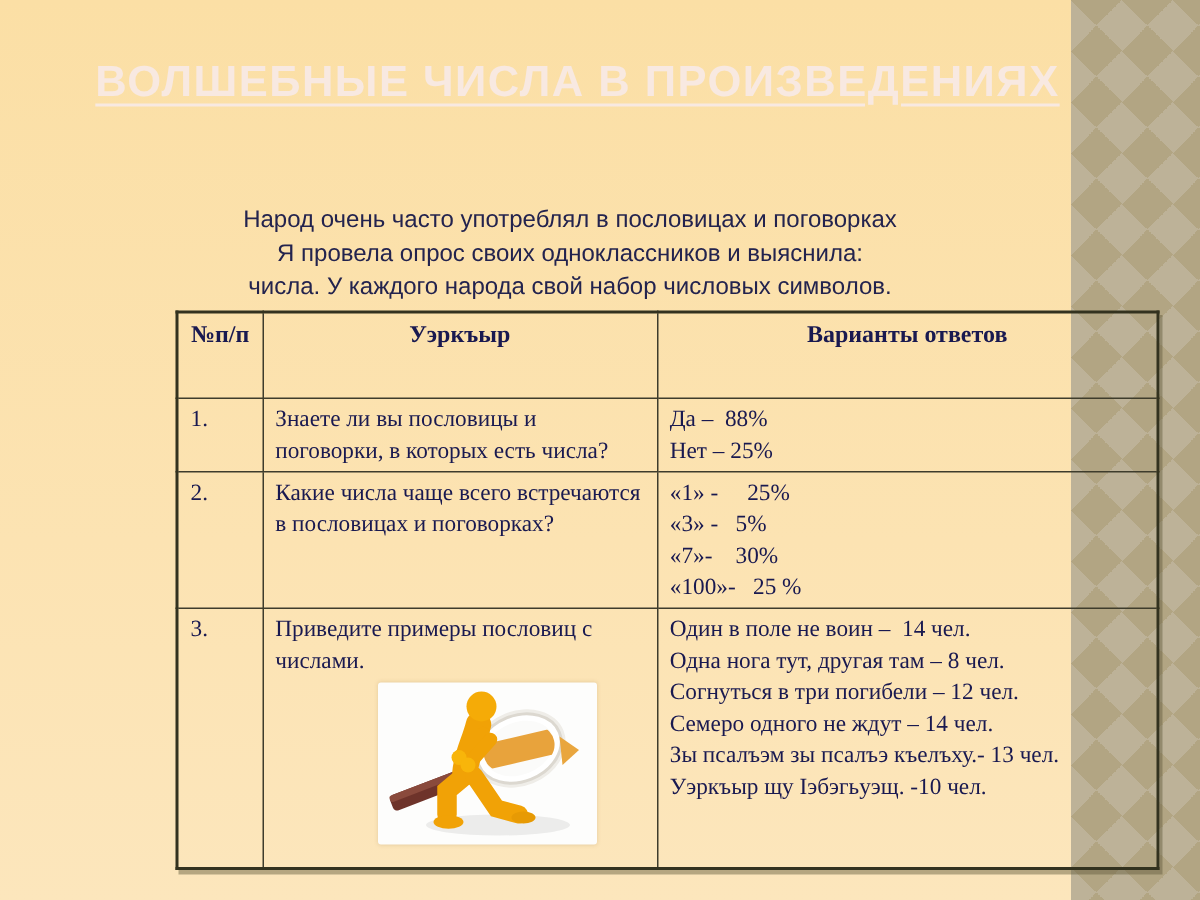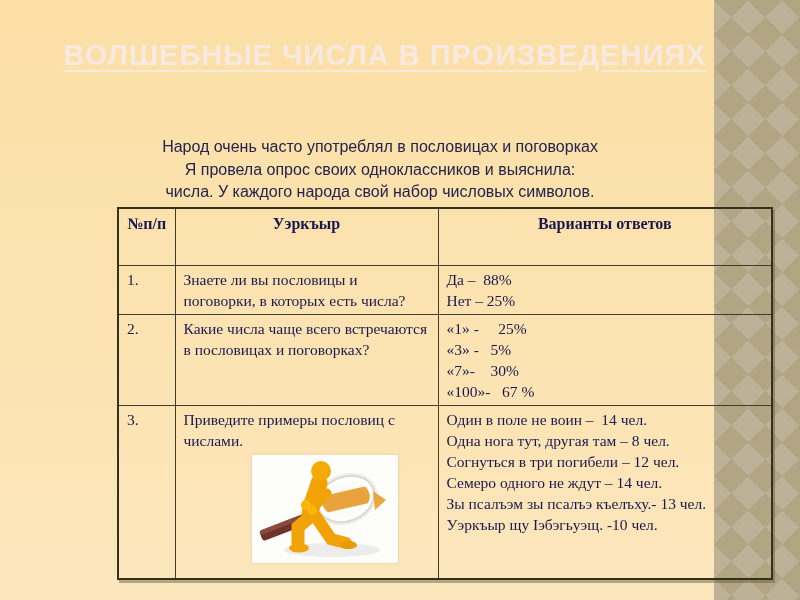--- a/index.html
+++ b/index.html
@@ -96,21 +96,21 @@
 
     <tr class="r2">
       <td class="num">2.</td>
       <td>
         <div class="qtext">Какие числа чаще всего встречаются в пословицах и поговорках?</div>
       </td>
       <td>
         <div class="ansline">«1» -     25%</div>
         <div class="ansline">«3» -   5%</div>
         <div class="ansline">«7»-    30%</div>
-        <div class="ansline">«100»-   67 %</div>
+        <div class="ansline">«100»-   25 %</div>
       </td>
     </tr>
 
     <tr class="r3">
       <td class="num">3.</td>
       <td>
         <div class="qtext">Приведите примеры пословиц с числами.</div>
         <div class="clipart">
           <svg width="146" height="108" viewBox="0 0 146 108">
             <ellipse cx="80" cy="95" rx="48" ry="7" fill="#888" opacity="0.14"></ellipse>

